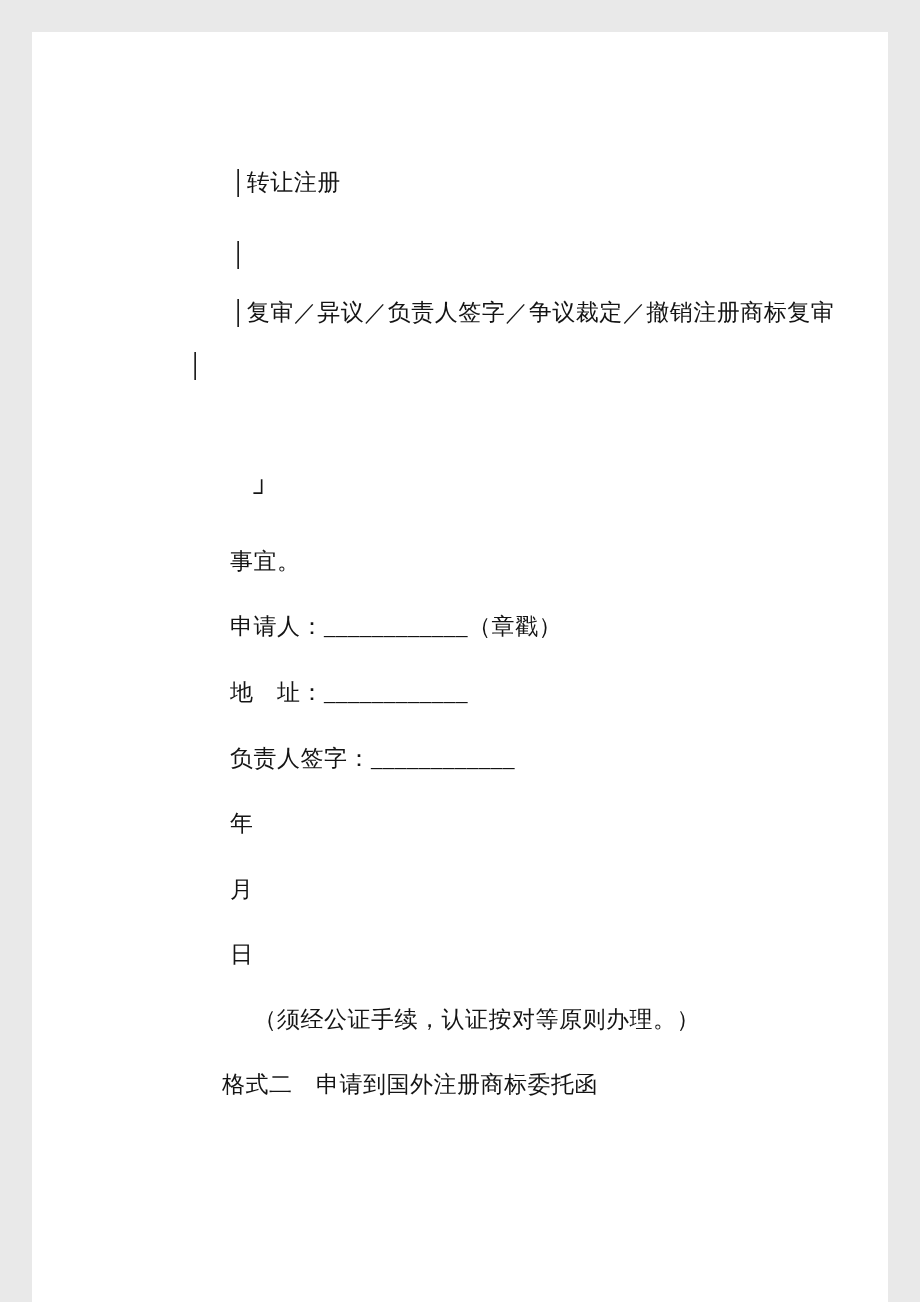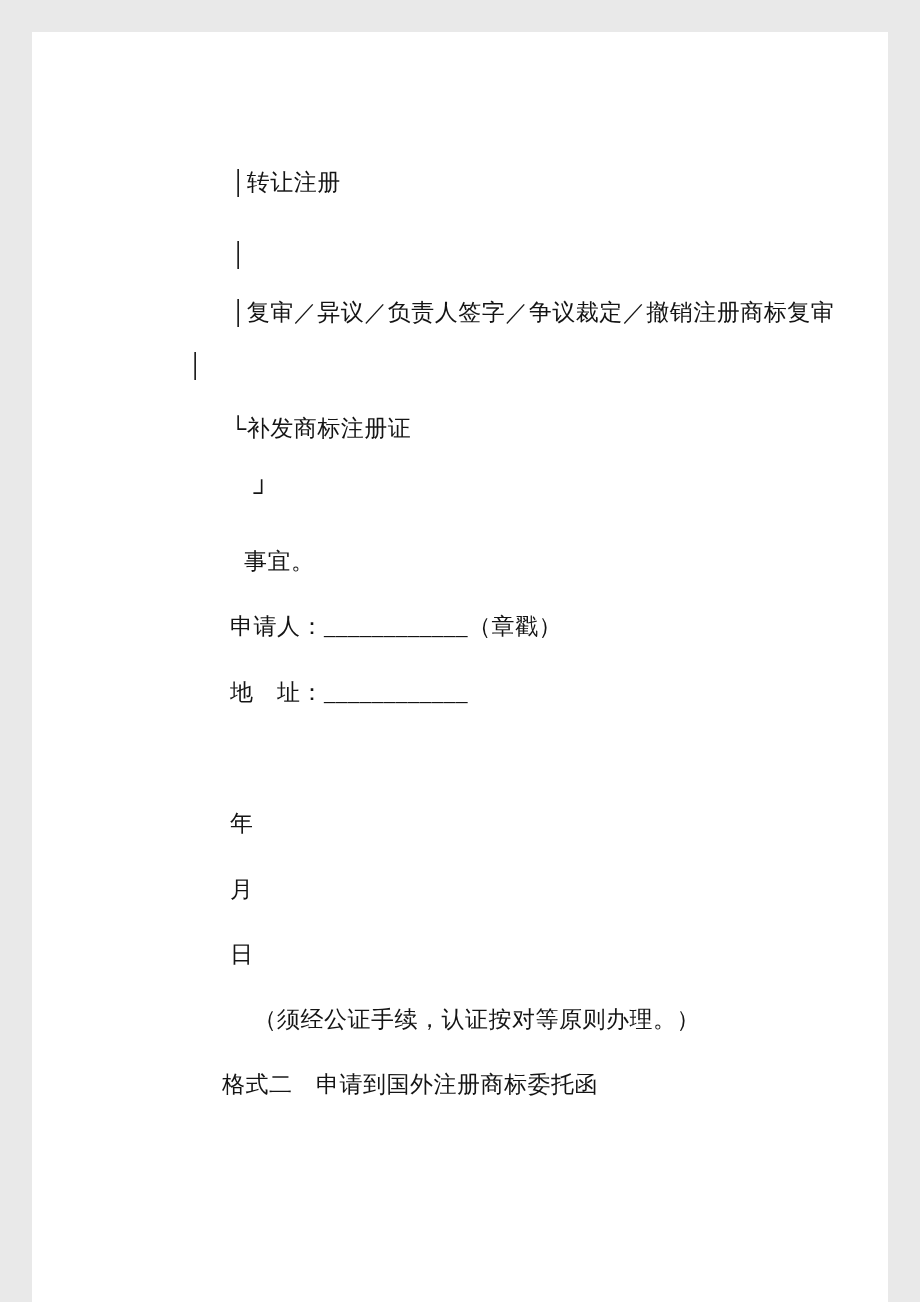--- a/index.html
+++ b/index.html
@@ -24,21 +24,21 @@
     letter-spacing: 0.5px;
     color: #141414;
   }
   
   .l1  { top: 118px;  left: 182px; }
   .l2  { top: 190px;  left: 182px; }
   .l3  { top: 248px;  left: 182px; }
   .l4  { top: 301px;  left: 139px; }
   .l5  { top: 364px;  left: 182px; }
   .l6  { top: 428px;  left: 182px; }
-  .l7  { top: 497px;  left: 196px; }
+  .l7  { top: 497px;  left: 182px; }
   .l8  { top: 562px;  left: 182px; }
   .l9  { top: 628px;  left: 182px; }
   .l10 { top: 694px;  left: 182px; }
   .l11 { top: 759px;  left: 182px; }
   .l12 { top: 825px;  left: 182px; }
   .l13 { top: 890px;  left: 182px; }
   .l14 { top: 955px;  left: 182px; }
   .l15 { top: 1020px; left: 174px; }
 </style>
 </head>
@@ -47,30 +47,30 @@
 <div class="page">
 
   <div class="doc-line l1">│转让注册</div>
 
   <div class="doc-line l2">│</div>
 
   <div class="doc-line l3">│复审／异议／负责人签字／争议裁定／撤销注册商标复审</div>
 
   <div class="doc-line l4">│</div>
 
-  <div class="doc-line l5">└补发商标注册证</div>
 
   <div class="doc-line l6">　┘</div>
 
   <div class="doc-line l7">事宜。</div>
 
   <div class="doc-line l8">申请人：____________（章戳）</div>
 
   <div class="doc-line l9">地　址：____________</div>
 
+  <div class="doc-line l10">负责人签字：____________</div>
 
   <div class="doc-line l11">年</div>
 
   <div class="doc-line l12">月</div>
 
   <div class="doc-line l13">日</div>
 
   <div class="doc-line l14">　（须经公证手续，认证按对等原则办理。）</div>
 
   <div class="doc-line l15">格式二　申请到国外注册商标委托函</div>

